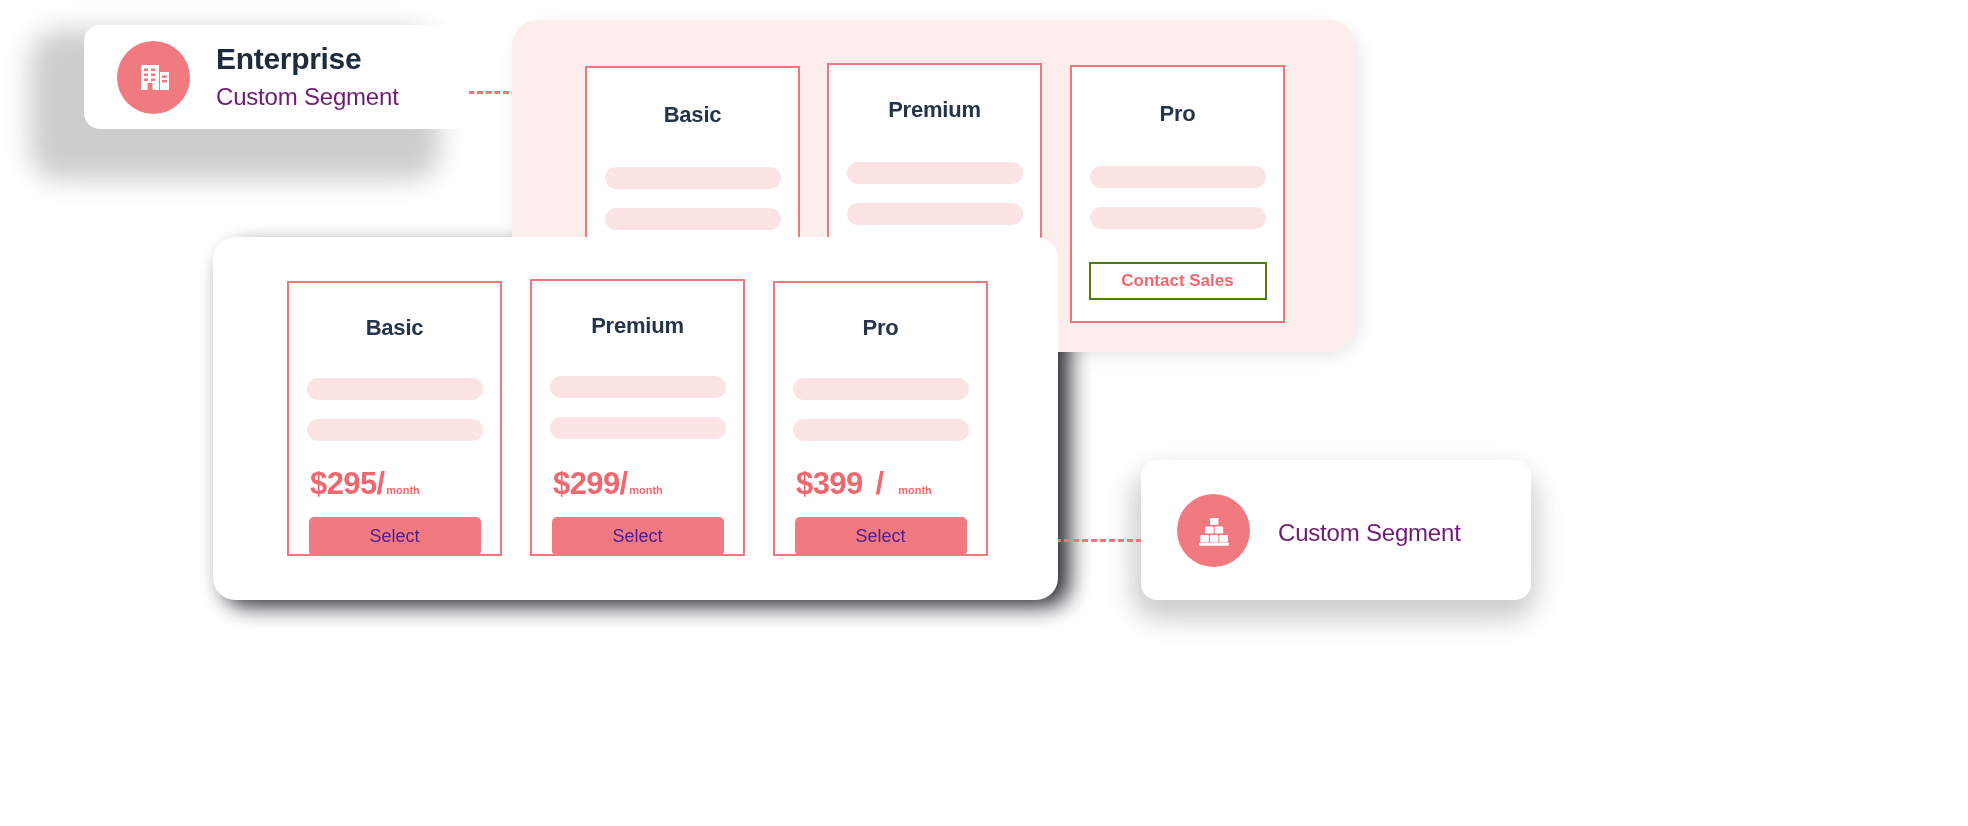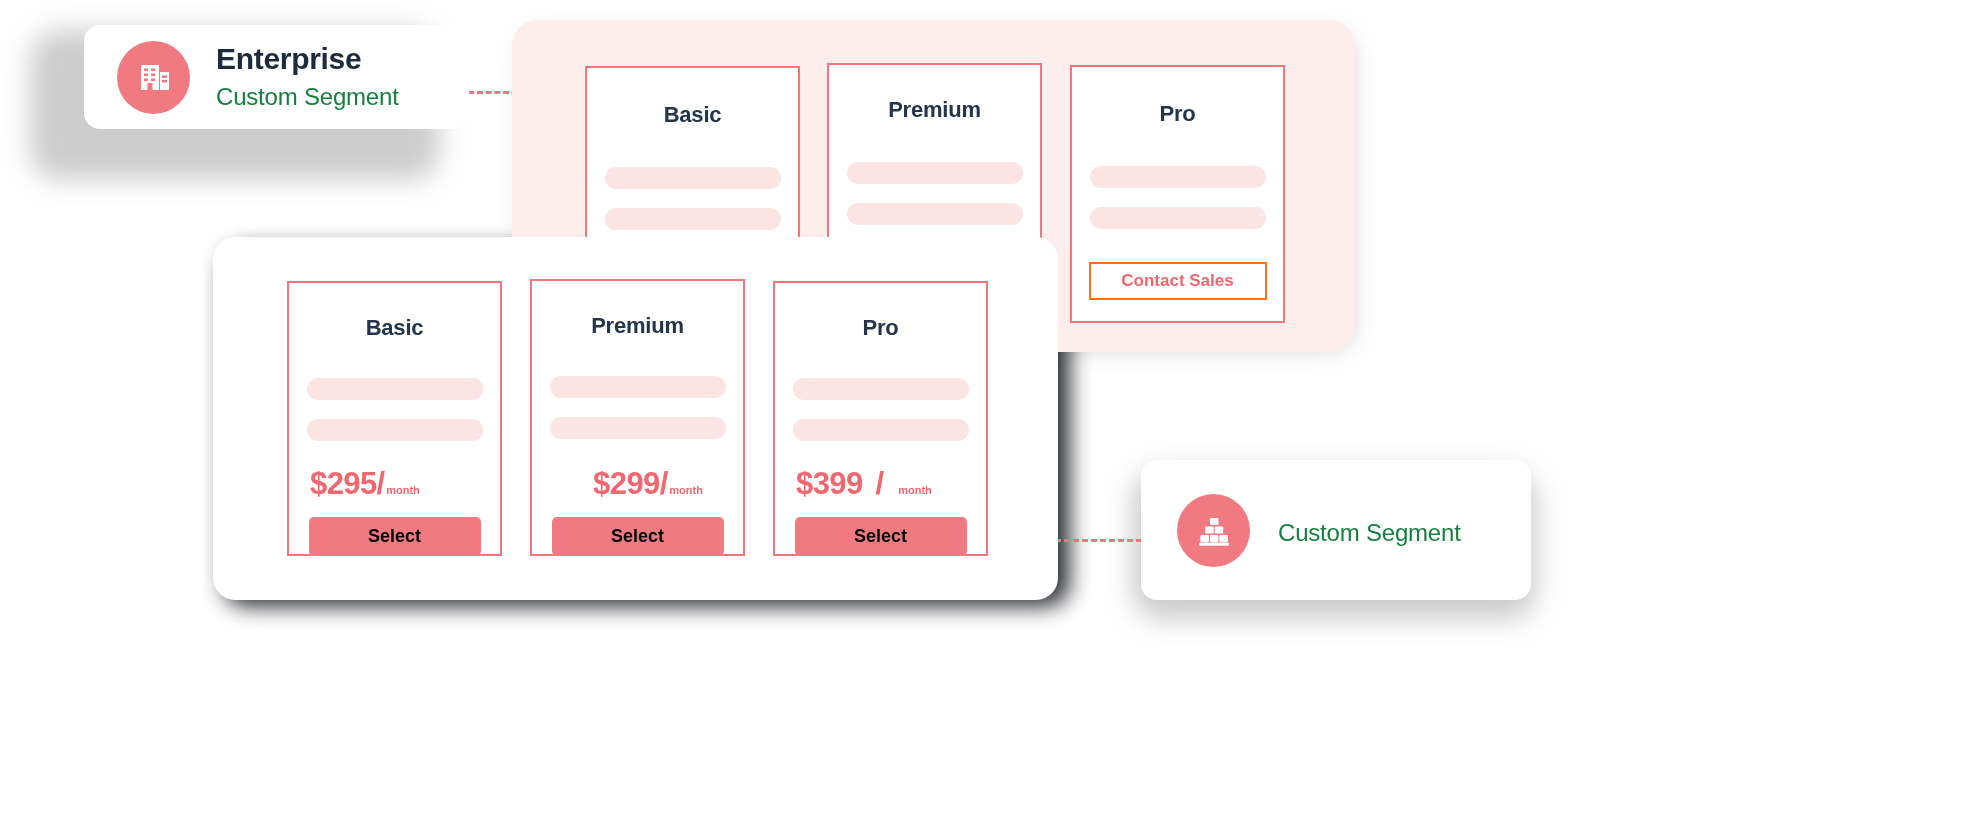--- a/index.html
+++ b/index.html
@@ -40,21 +40,21 @@
     background:#F17A80;
     display:flex;align-items:center;justify-content:center;
     flex:0 0 auto;
   }
   .seg-text{display:flex;flex-direction:column;justify-content:center;}
   .seg-title{
     font-size:30px;font-weight:bold;color:#1d2b3f;
     letter-spacing:-.3px;line-height:1.15;
   }
   .seg-sub{
-    font-size:24px;color:#15803d;line-height:1.3;margin-top:5px;
+    font-size:24px;color:#701a75;line-height:1.3;margin-top:5px;
     letter-spacing:-.2px;
   }
 
   
   #pink-panel{
     position:absolute;
     background:#FDEDED;
     border-radius:26px;
   }
   .tier-card-outline{
@@ -66,21 +66,21 @@
   .tier-name{
     text-align:center;font-weight:bold;color:#24344b;
     letter-spacing:-.2px;
   }
   .skel{
     background:#FCE4E4;
     border-radius:999px;
     margin:0 auto;
   }
   .contact-btn{
-    border:2px solid #f97316;
+    border:2px solid #4d7c0f;
     color:#F0676F;
     font-weight:bold;
     display:flex;align-items:center;justify-content:center;
     box-sizing:border-box;
     background:#fff;
   }
 
   
   #front-panel{
     position:absolute;
@@ -91,22 +91,22 @@
     color:#F0676F;
     font-weight:bold;
     display:flex;
     align-items:baseline;
   }
   .price-amount{font-size:31px;letter-spacing:-.6px;}
   .price-slash{font-size:31px;}
   .price-period{font-size:11px;font-weight:bold;margin-left:1px;}
   .select-btn{
     background:#F17A80;
-    color:#000000;
-    font-weight:bold;
+    color:#4c1d95;
+    font-weight:normal;
     border-radius:5px;
     display:flex;align-items:center;justify-content:center;
     box-sizing:border-box;
   }
 
   
   .connector{
     position:absolute;
     height:0;
     border-top:3px dashed #F3767D;
@@ -188,21 +188,21 @@
         <span class="price-slash">/</span>
         <span class="price-period">month</span>
       </div>
       <div class="select-btn" style="width:172px;height:39px;margin:15px auto 0;font-size:18px;">Select</div>
     </div>
 
     <div class="tier-card-outline" style="left:317px;top:42px;width:215px;height:277px;">
       <div class="tier-name" style="margin-top:32px;font-size:22px;">Premium</div>
       <div class="skel" style="width:176px;height:22px;margin-top:37px;"></div>
       <div class="skel" style="width:176px;height:22px;margin-top:19px;"></div>
-      <div class="price-row" style="margin:27px 0 0 21px;justify-content:center;">
+      <div class="price-row" style="margin:27px 0 0 21px;">
         <span class="price-amount">$299</span>
         <span class="price-slash">/</span>
         <span class="price-period">month</span>
       </div>
       <div class="select-btn" style="width:172px;height:39px;margin:15px auto 0;font-size:18px;">Select</div>
     </div>
 
     <div class="tier-card-outline" style="left:560px;top:44px;width:215px;height:275px;">
       <div class="tier-name" style="margin-top:32px;font-size:22px;">Pro</div>
       <div class="skel" style="width:176px;height:22px;margin-top:37px;"></div>

